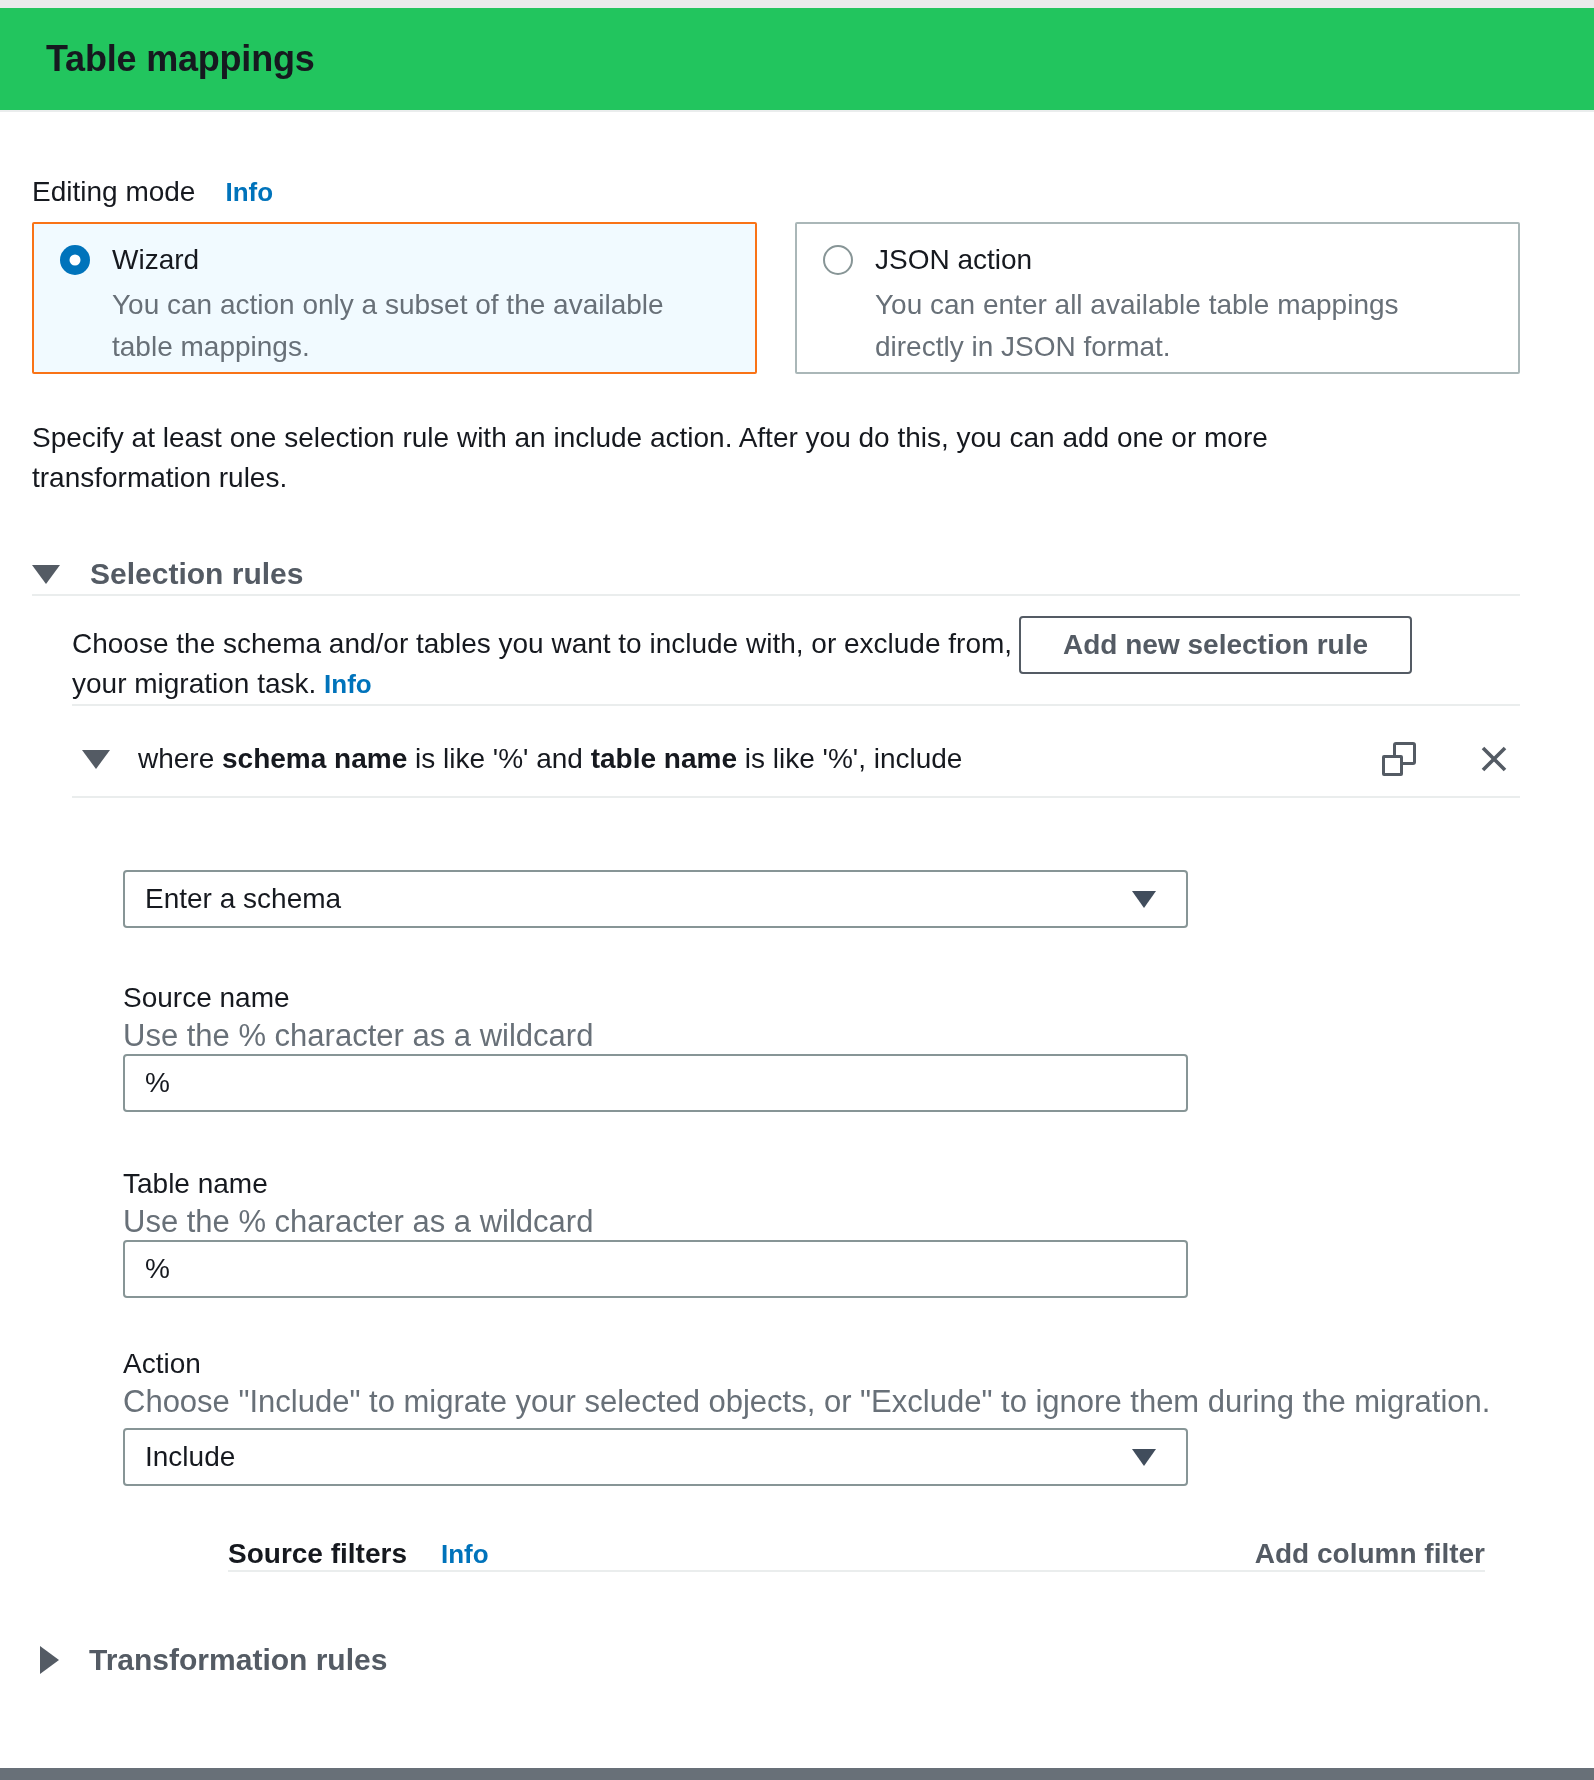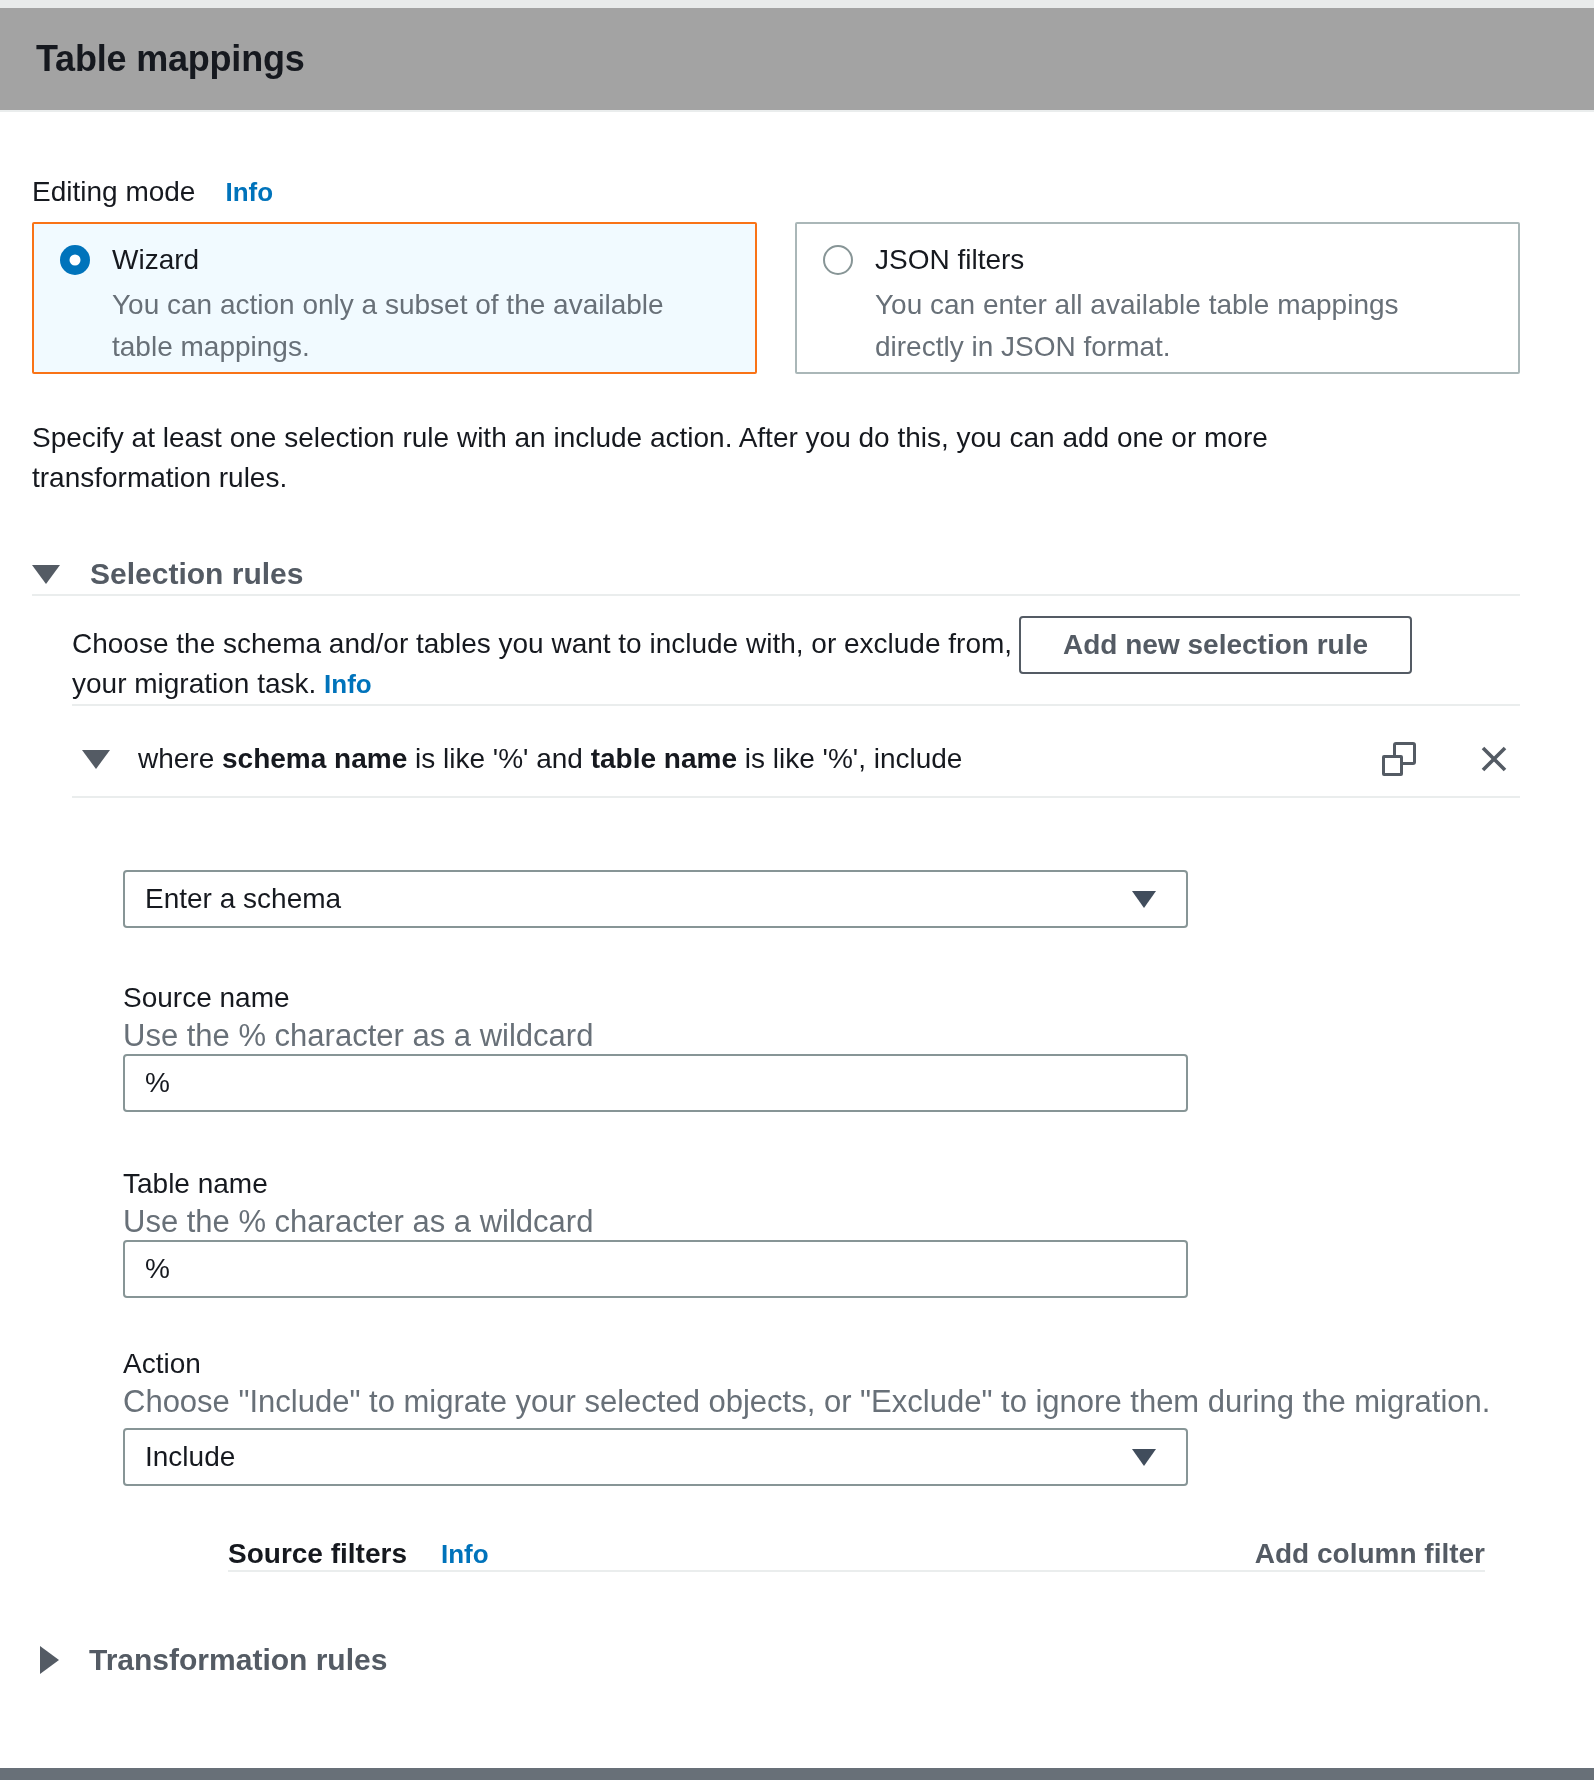--- a/index.html
+++ b/index.html
@@ -1,21 +1,21 @@
 <!DOCTYPE html>
 <html><head>
 <meta charset="utf-8">
 <style>
   * { margin:0; padding:0; box-sizing:border-box; }
   html,body { background:#ffffff; }
   body { font-family:"Liberation Sans", sans-serif; color:#16191f; }
   .page { position:relative; width:1594px; height:1780px; background:#ffffff; overflow:hidden; }
 
   .top-strip { height:8px; background:#e9ebeb; }
-  .panel-header { height:104px; background:#a3a3a3; border-bottom:2px solid #eaeded; display:flex; align-items:center; padding:0 36px; }
+  .panel-header { height:104px; background:#22c55e; border-bottom:2px solid #eaeded; display:flex; align-items:center; padding:0 46px; }
   .panel-header h1 { font-size:36px; font-weight:700; color:#16191f; letter-spacing:-0.2px; }
 
   .main { padding:0 74px 0 32px; }
 
   .editing-row { margin-top:60px; display:flex; align-items:flex-start; gap:30px; font-size:28px; line-height:40px; }
   .info-link { color:#0073bb; font-weight:700; font-size:26px; cursor:pointer; }
 
   .cards { margin-top:10px; display:flex; gap:38px; }
   .card { width:746px; height:152px; background:#ffffff; border:2px solid #aab7b8; border-radius:2px; padding:20px 26px; cursor:pointer; }
   .card.selected { border:2px solid #f97316; background:#f1faff; }
@@ -95,21 +95,21 @@
       <div class="card selected">
         <div class="radio-row">
           <span class="radio checked"></span>
           <span class="radio-label">Wizard</span>
         </div>
         <div class="card-desc">You can action only a subset of the available table mappings.</div>
       </div>
       <div class="card">
         <div class="radio-row">
           <span class="radio"></span>
-          <span class="radio-label">JSON filters</span>
+          <span class="radio-label">JSON action</span>
         </div>
         <div class="card-desc">You can enter all available table mappings directly in JSON format.</div>
       </div>
     </div>
 
     <p class="intro">Specify at least one selection rule with an include action. After you do this, you can add one or more transformation rules.</p>
 
     <div class="section-header">
       <span class="tri-down"></span>
       <span class="title">Selection rules</span>

